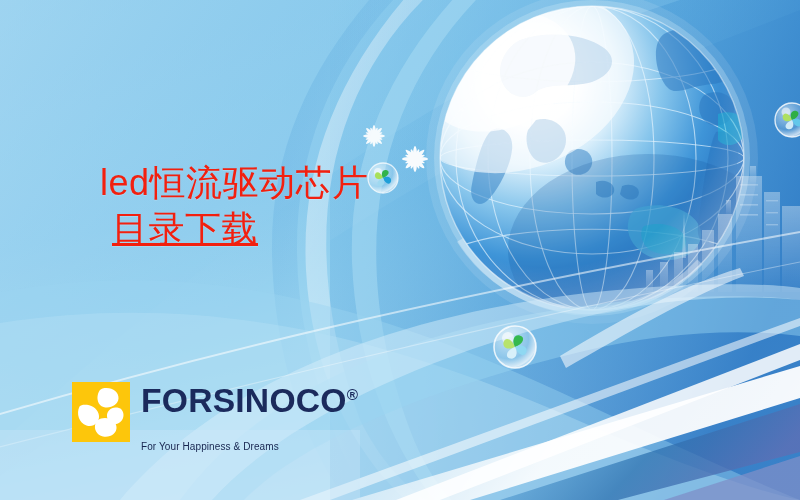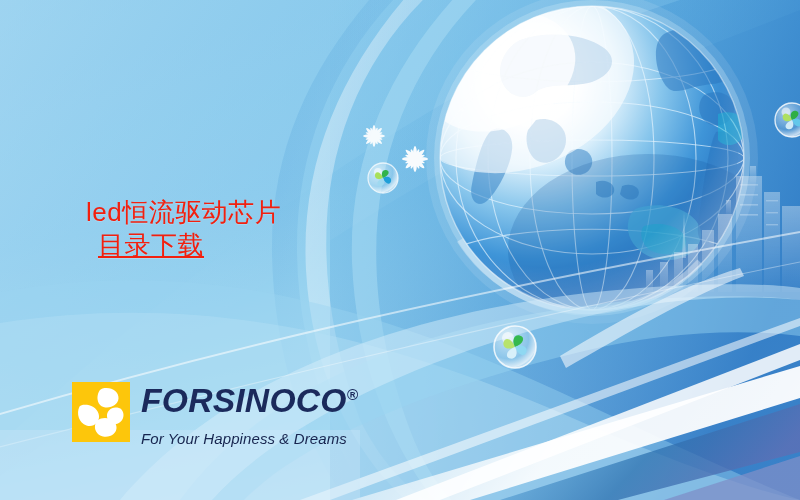--- a/index.html
+++ b/index.html
@@ -19,45 +19,43 @@
     position: absolute;
     left: 0;
     top: 0;
     width: 800px;
     height: 500px;
     display: block;
   }
   
   #headline {
     position: absolute;
-    left: 86px;
+    left: 100px;
     top: 160px;
     z-index: 40;
     line-height: 1.28;
     color: #f2200f;
-    font-size: 26px;
+    font-size: 36px;
     letter-spacing: 0.5px;
     text-shadow: 0 1px 0 rgba(255,255,255,0.18);
     white-space: nowrap;
-    margin-top: 36px;
   }
   #headline .ln2 {
     display: block;
     padding-left: 12px;
     text-decoration: underline;
   }
   
   #logo {
     position: absolute;
     left: 72px;
     top: 382px;
     z-index: 40;
     display: flex;
     align-items: flex-start;
-    font-style: italic;
   }
   #logo-mark {
     width: 58px;
     height: 60px;
     background: #fdc60b;
     position: relative;
     flex: none;
   }
   #logo-mark svg { display: block; }
   #logo-words {
@@ -74,23 +72,23 @@
     transform: scaleX(1.02);
     transform-origin: left center;
   }
   #brand-name .reg {
     font-size: 15px;
     vertical-align: super;
     font-weight: bold;
   }
   #brand-tagline {
     color: #17254f;
-    font-size: 15px;
+    font-size: 10px;
     line-height: 1;
-    margin-top: 14px;
+    margin-top: 25px;
     white-space: nowrap;
     letter-spacing: 0.1px;
   }
 </style>
 </head>
 <body>
 
 <div id="banner">
 
   <svg class="layer" viewBox="0 0 800 500" preserveAspectRatio="none">

